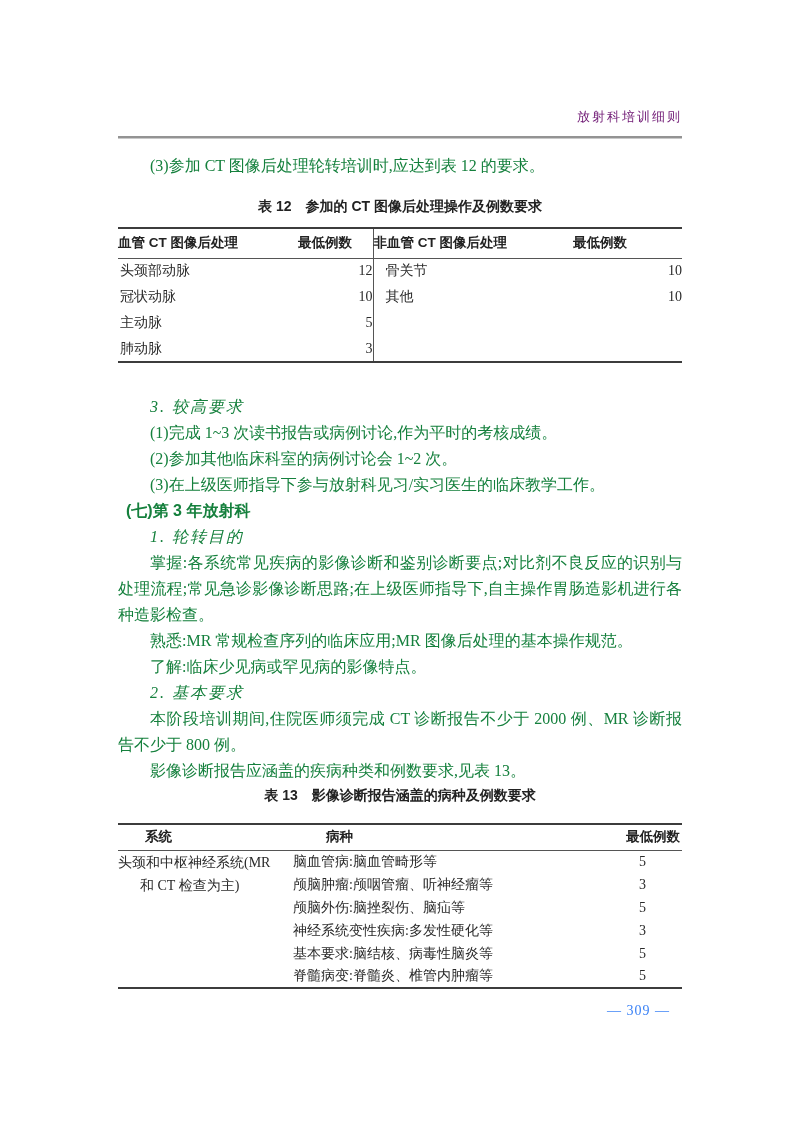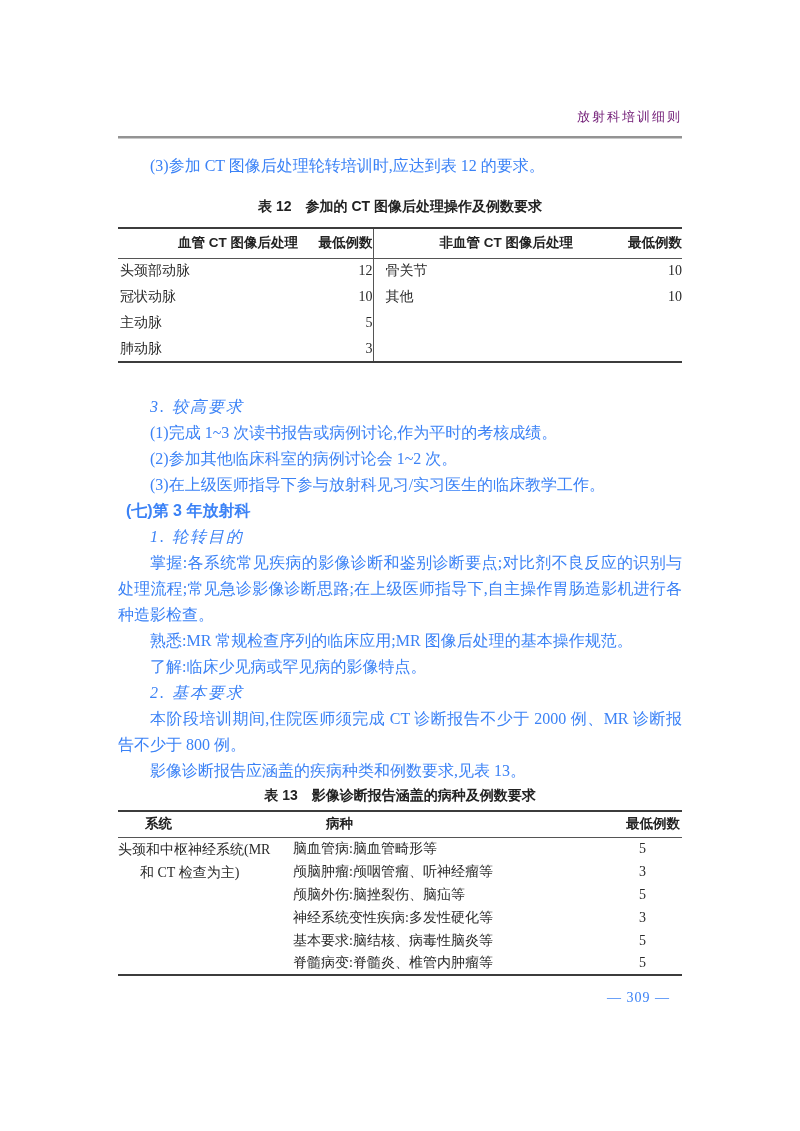--- a/index.html
+++ b/index.html
@@ -28,21 +28,21 @@
     height: 3px;
     background: #939393;
     border-bottom: 1px solid #c9c9c9;
   }
 
   p.body {
     margin: 0;
     font-size: 16px;
     line-height: 26px;
     text-align: justify;
-    color: #3b82f6;
+    color: #15803d;
   }
   p.intro { margin-top: 13px; line-height: 28px; }
   .indent2 { text-indent: 2em; }
   .indent05 { text-indent: 0.5em; }
 
   .kaiti { font-style: italic; letter-spacing: 2px; }
   .heiti {
     font-family: "Liberation Sans", "DejaVu Sans", sans-serif;
     font-weight: bold;
     font-style: normal;
@@ -74,29 +74,29 @@
     font-weight: bold;
     font-size: 13.5px;
     color: #222222;
     border-bottom: 1px solid #555555;
     padding: 0;
   }
   table.datatable td { padding: 0; }
 
   
   table.t12 { margin-top: 10px; }
-  table.t12 th { height: 30px; text-align: right; }
+  table.t12 th { height: 30px; text-align: left; }
   table.t12 td { height: 26px; vertical-align: middle; }
   table.t12 .vdiv { border-left: 1px solid #555555; }
   table.t12 td.item-l { text-align: left; padding-left: 2px; }
   table.t12 td.item-r { text-align: left; padding-left: 12px; }
   table.t12 td.num { text-align: right; }
 
   
-  table.t13 { margin-top: 4px; }
+  table.t13 { margin-top: 17px; }
   table.t13 th { height: 26px; }
   table.t13 th.h-sys { text-align: left; padding-left: 27px; }
   table.t13 th.h-disease { text-align: left; padding-left: 33px; }
   table.t13 th.h-min { text-align: right; padding-right: 2px; }
   table.t13 td { height: 23px; vertical-align: middle; }
   table.t13 td.sys { vertical-align: top; line-height: 23px; }
   table.t13 td.sys .sys-line2 { padding-left: 22px; }
   table.t13 td.disease { text-align: left; }
   table.t13 td.num { text-align: center; }
 

